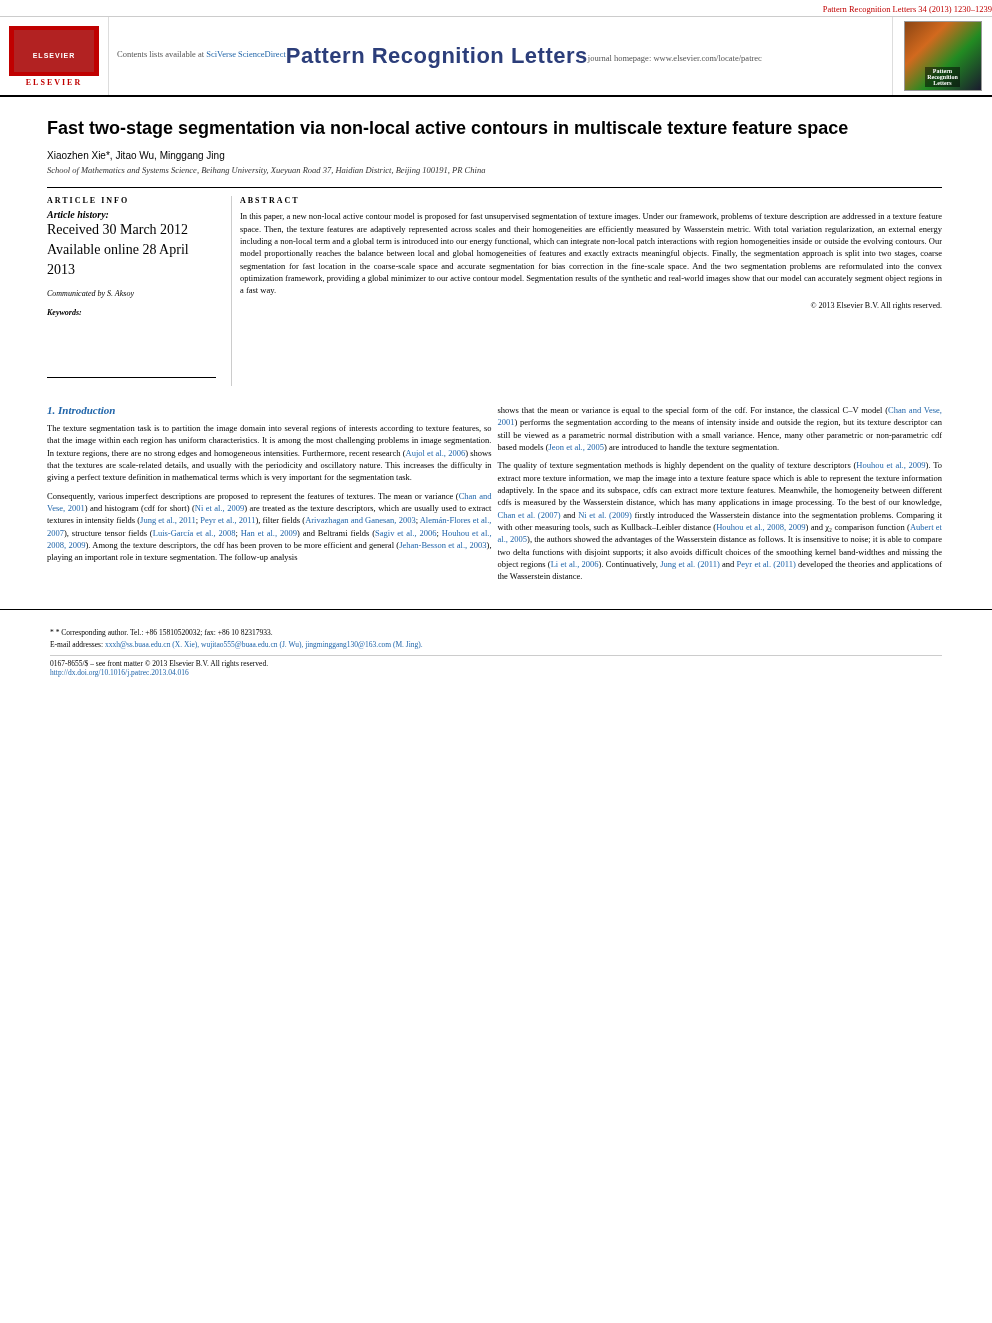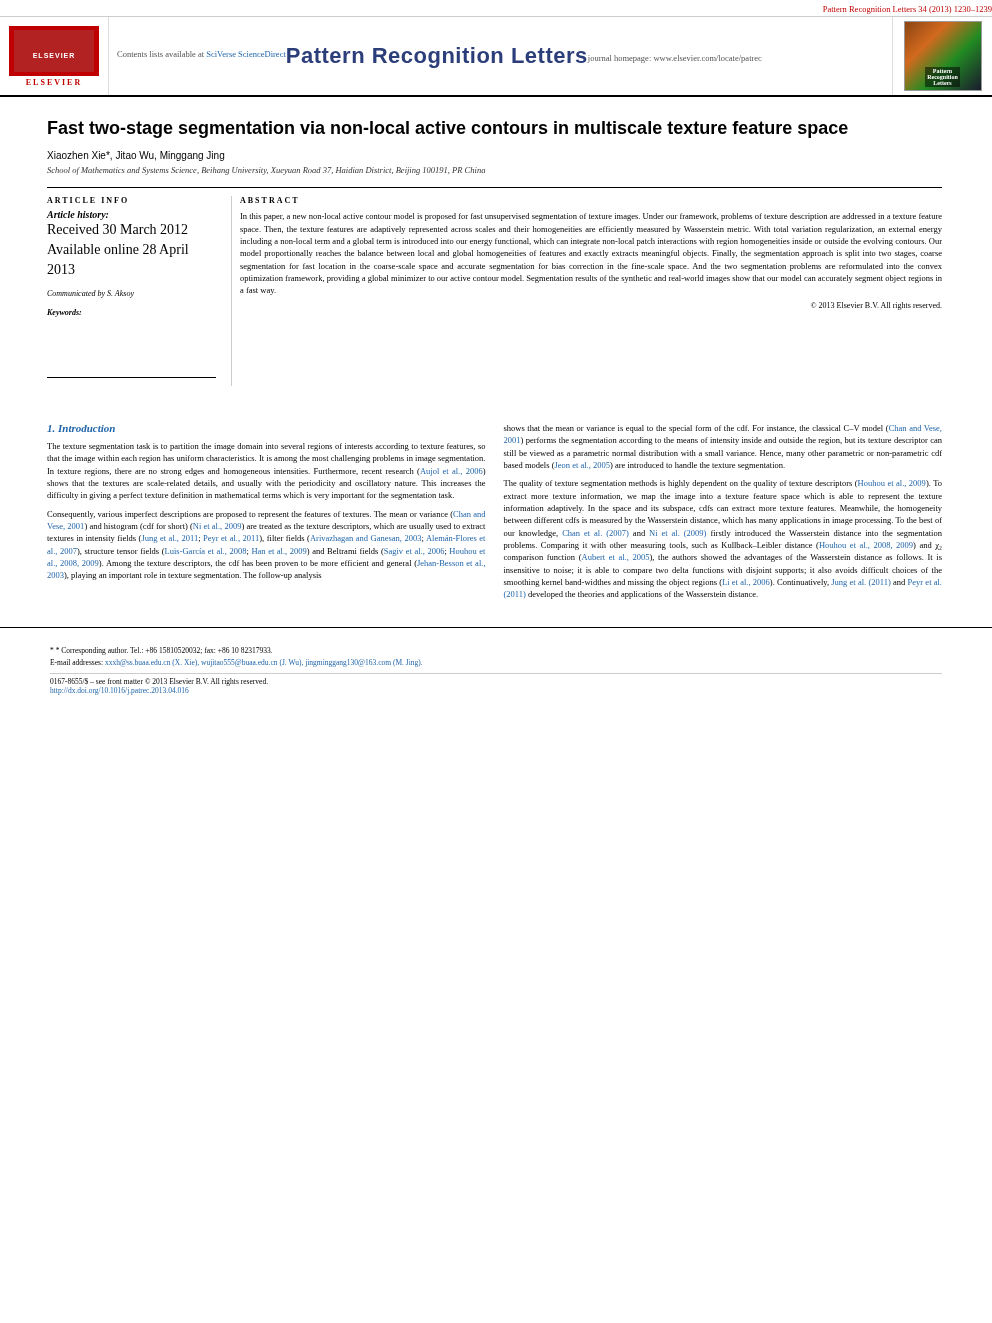--- a/index.html
+++ b/index.html
@@ -222,22 +222,22 @@
     .copyright-text {
       font-size: 8px;
       text-align: right;
       margin-top: 4px;
       color: #000;
     }
 
     
     .body-columns {
       display: flex;
-      gap: 18px;
-      margin-top: 36px;
+      gap: 6px;
+      margin-top: 18px;
     }
     .body-left {
       flex: 1;
     }
     .body-right {
       flex: 1;
     }
 
     
     .section-heading {

